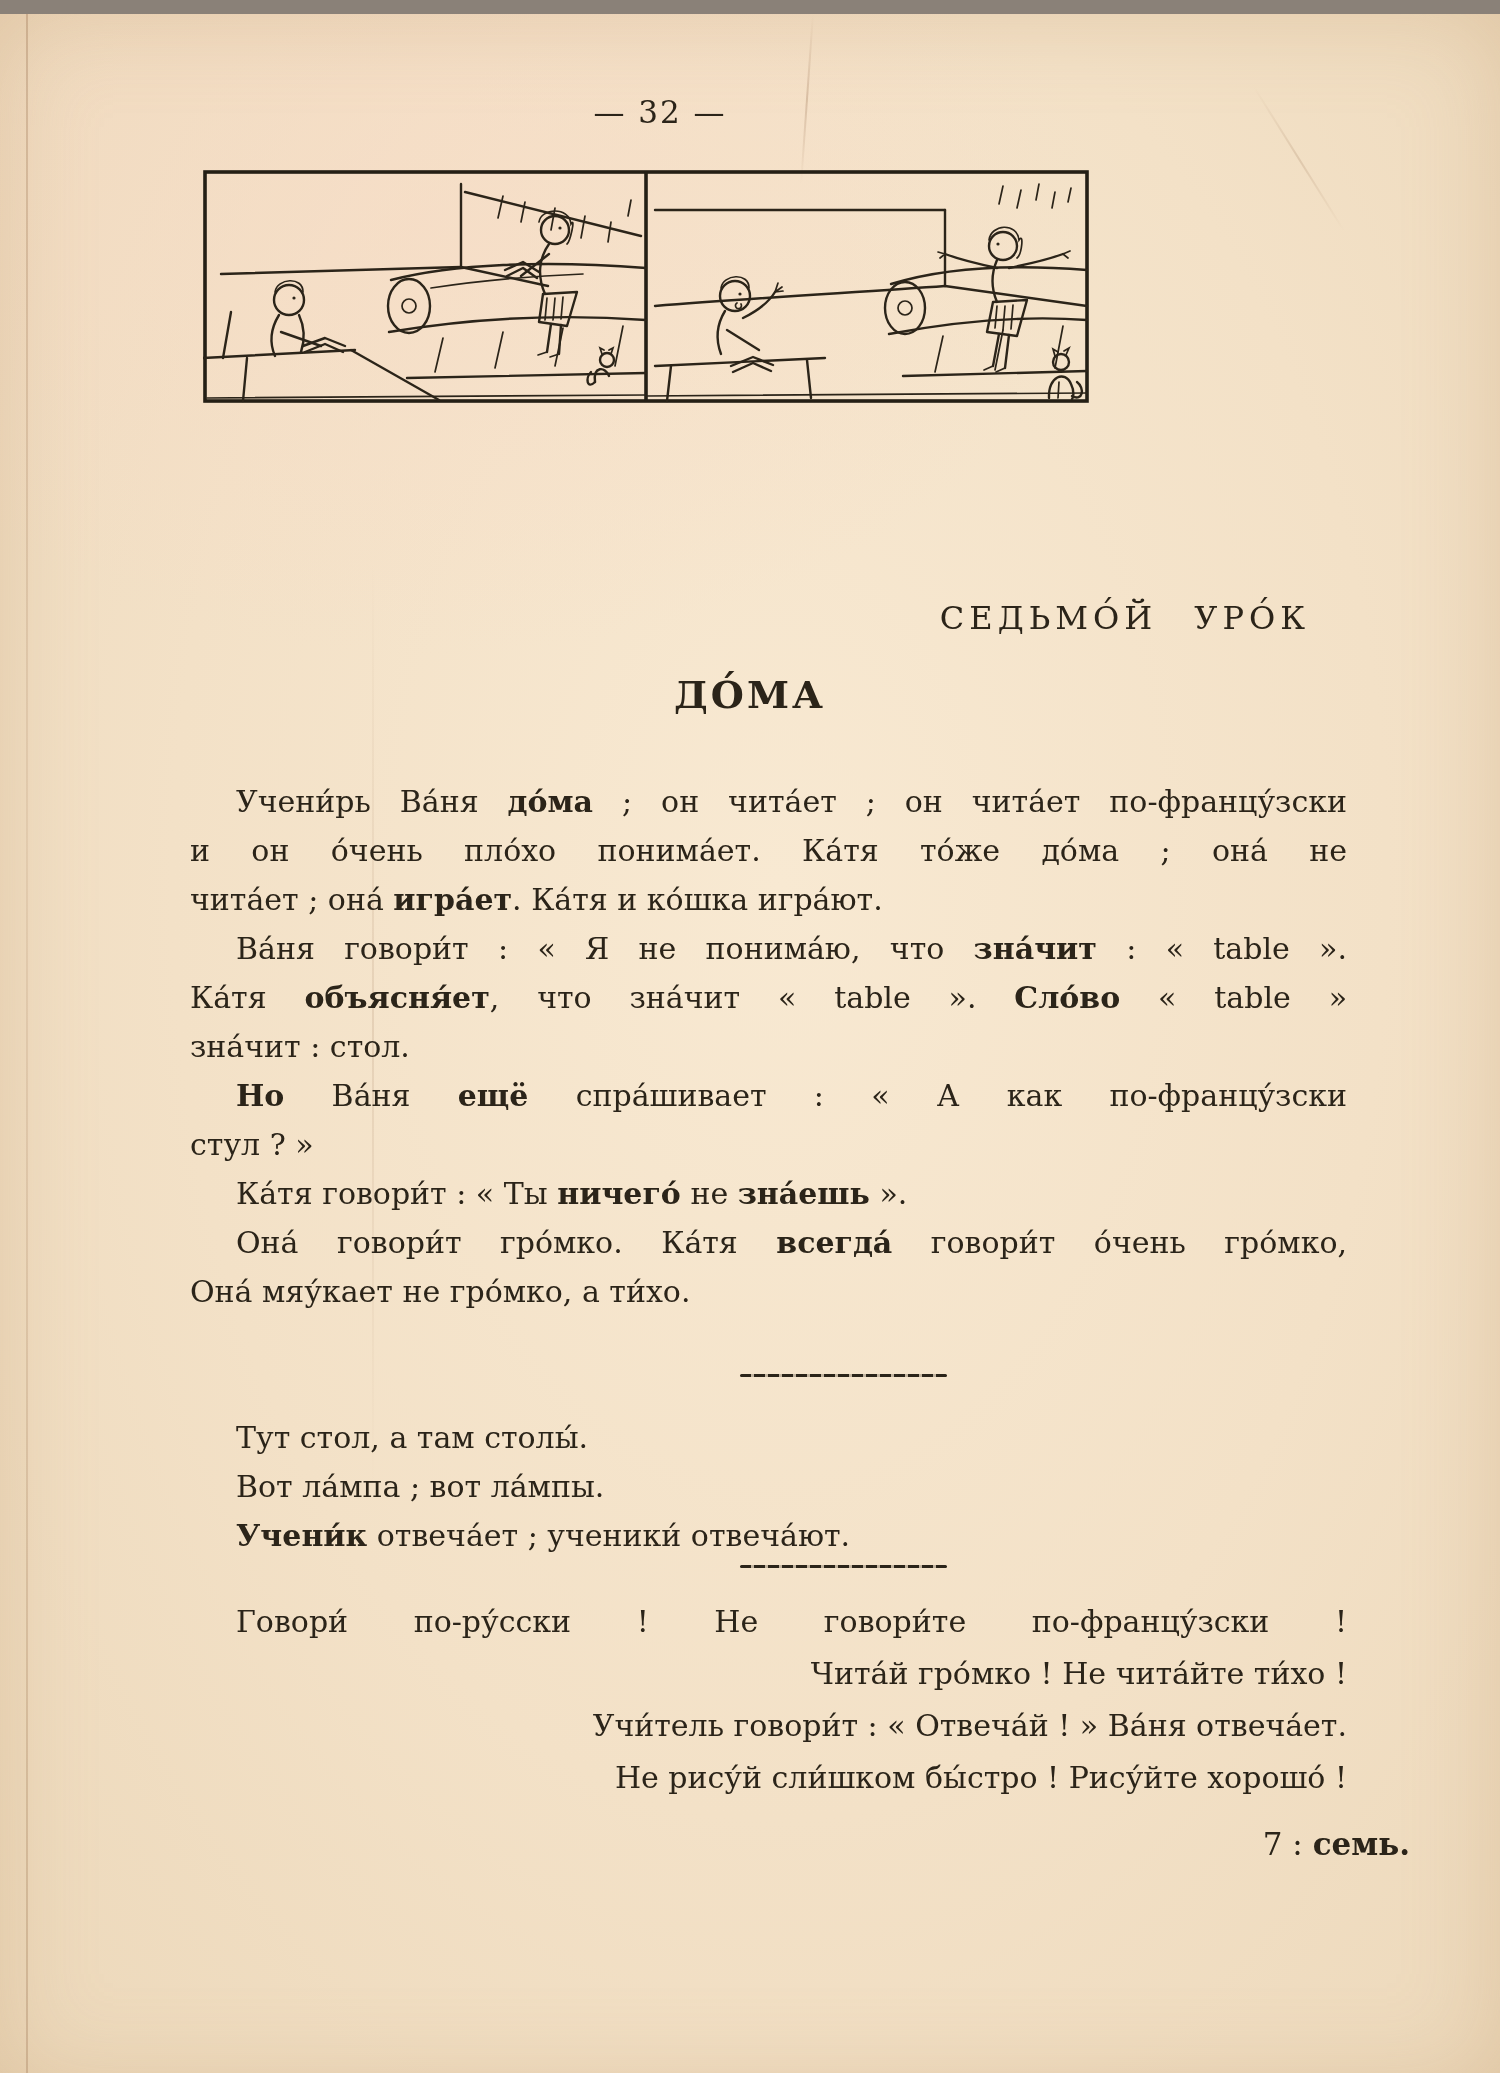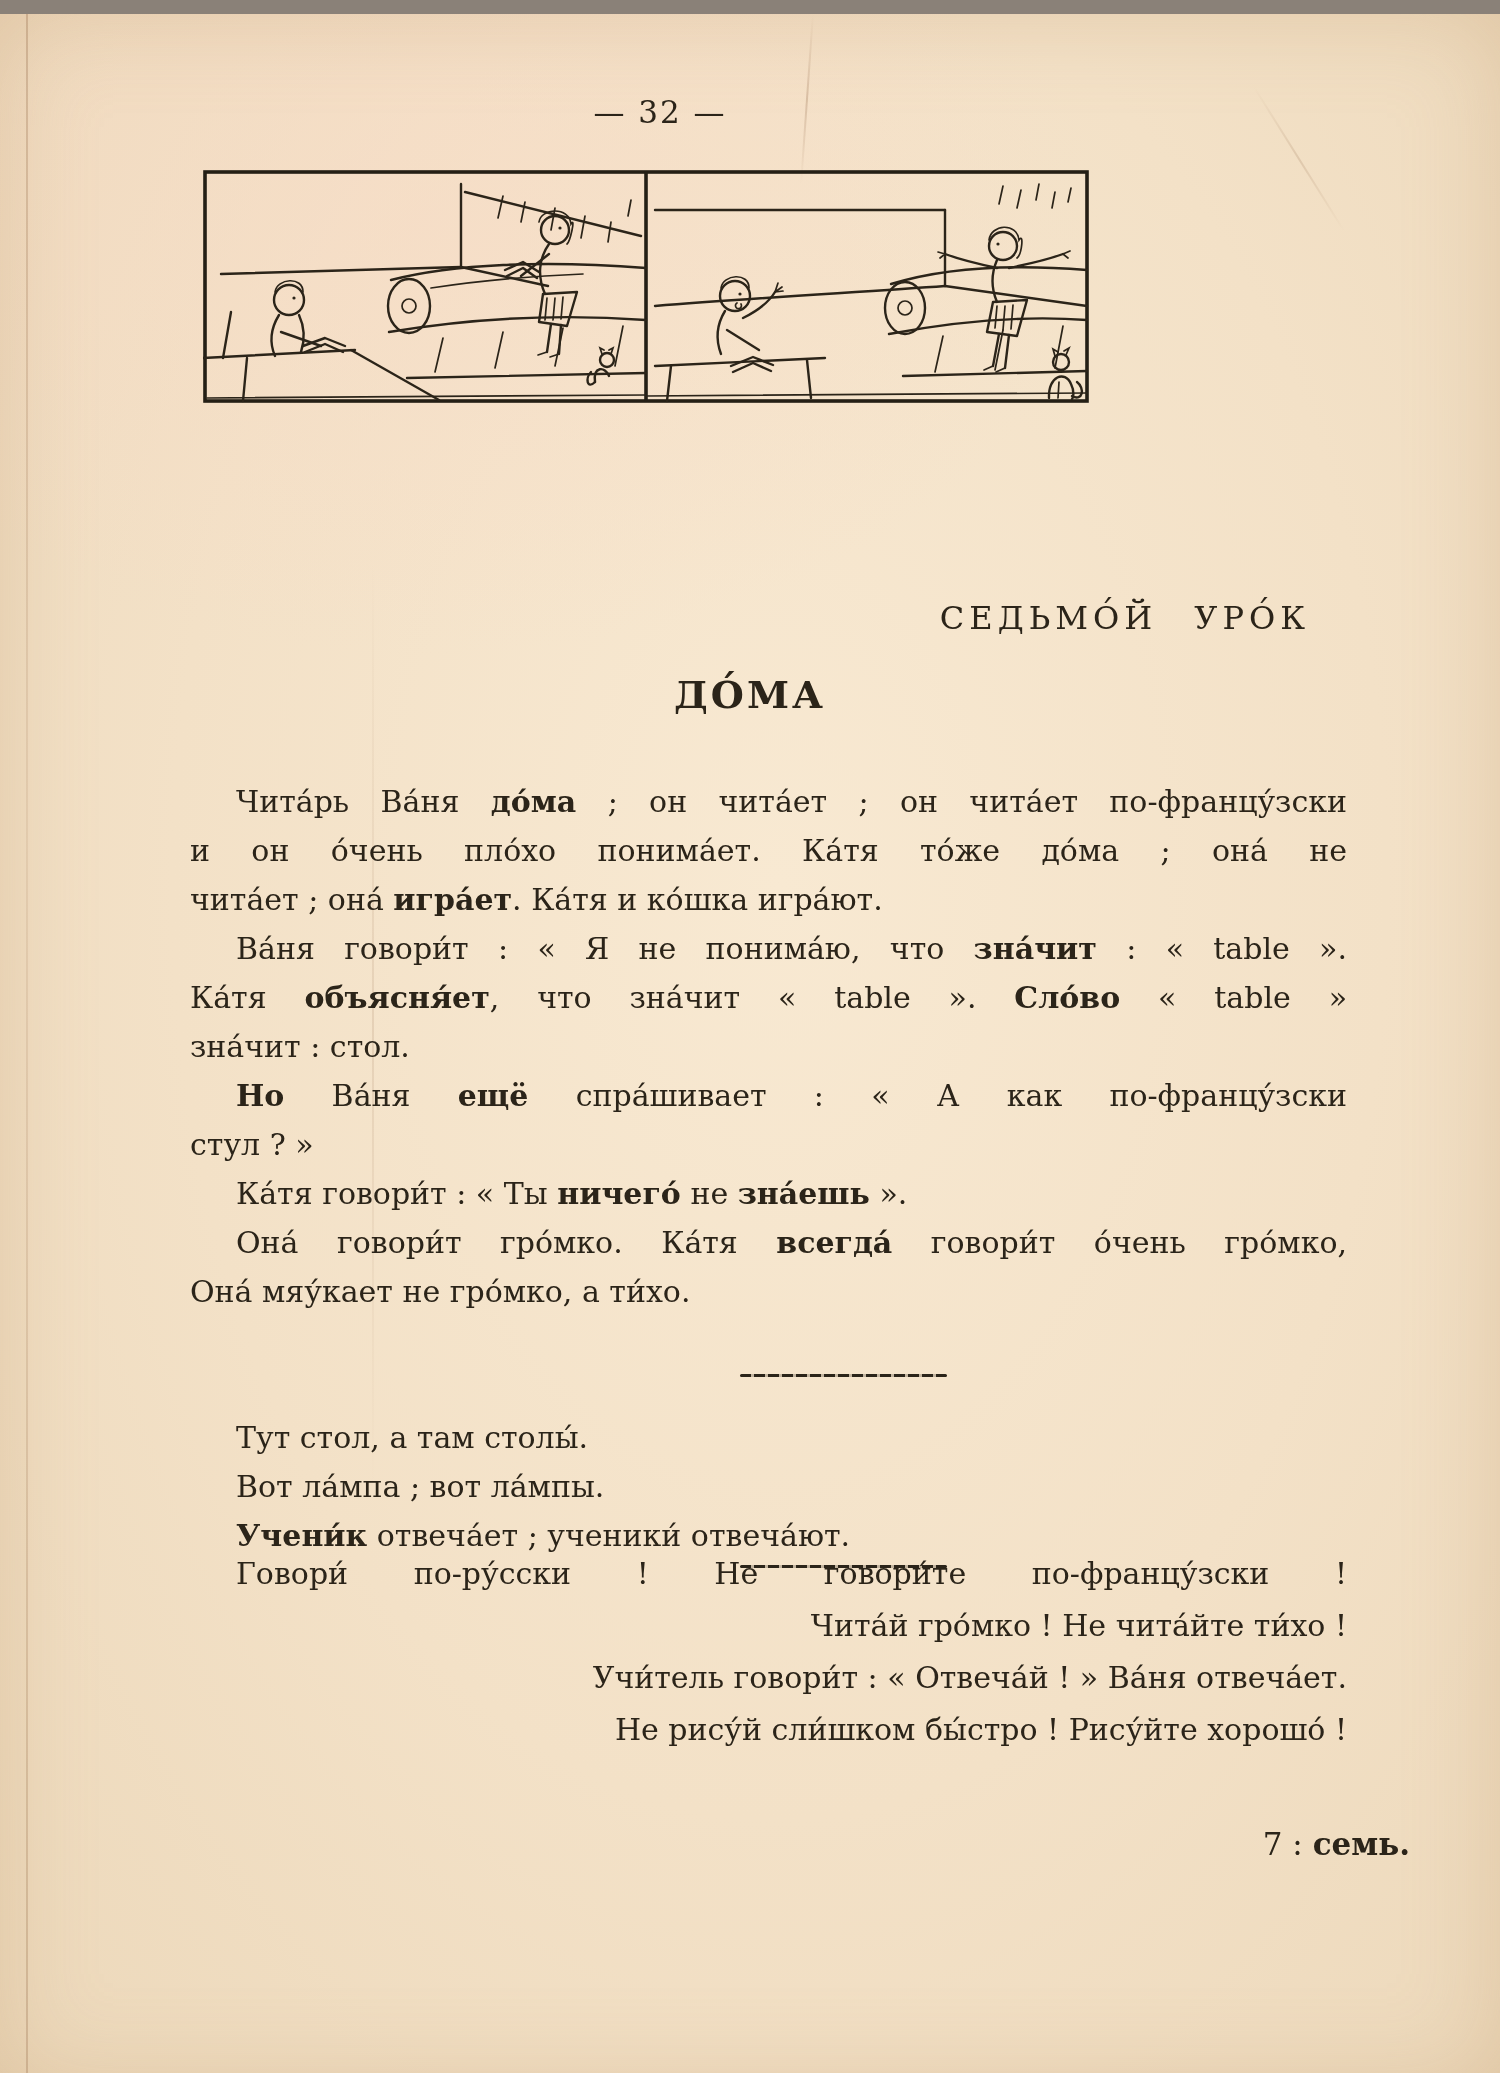--- a/index.html
+++ b/index.html
@@ -26,21 +26,21 @@
   .illustration svg{display:block;width:886px;height:233px;}
 
   .lesson-heading{position:absolute;left:190px;top:585px;width:1120px;text-align:right;
     font-size:32px;letter-spacing:5px;word-spacing:22px;}
   .lesson-title{position:absolute;left:190px;top:658px;width:1120px;text-align:center;
     font-size:38px;font-weight:bold;letter-spacing:3px;}
 
   .text-col{position:absolute;left:190px;width:1157px;font-size:30px;}
   .main-text{top:763px;}
   .list-one{top:1399px;}
-  .list-two{top:1534px;}
+  .list-two{top:1582px;}
   .main-text .line,.list-one .line{line-height:49px;}
   .list-two .line{line-height:52px;text-align:right;}
   .line{text-align:left;}
   .line.fill{text-align:justify;text-align-last:justify;}
   .line.indent{padding-left:46px;}
   .b{font-weight:bold;}
 
   .rule{position:absolute;left:740px;width:207px;height:3px;
     background:repeating-linear-gradient(90deg,#2b2419 0 11px, rgba(43,36,25,.25) 11px 14px);
     border-radius:2px;}
@@ -173,21 +173,21 @@
         </g>
         <path class="ill-thin" d="M443,226 L884,223"></path>
       </g>
     </svg>
   </div>
 
   <div class="lesson-heading">СЕДЬМО́Й УРО́К</div>
   <div class="lesson-title">ДО́МА</div>
 
   <div class="text-col main-text">
-      <div class="line indent fill"><span>Чита́рь Ва́ня </span><span class="b">до́ма</span><span> ; он чита́ет ; он чита́ет по-францу́зски</span></div>
+      <div class="line indent fill"><span>Учени́рь Ва́ня </span><span class="b">до́ма</span><span> ; он чита́ет ; он чита́ет по-францу́зски</span></div>
       <div class="line fill"><span>и он о́чень пло́хо понима́ет. Ка́тя то́же до́ма ; она́ не</span></div>
       <div class="line"><span>чита́ет ; она́ </span><span class="b">игра́ет</span><span>. Ка́тя и ко́шка игра́ют.</span></div>
       <div class="line indent fill"><span>Ва́ня говори́т : « Я не понима́ю, что </span><span class="b">зна́чит</span><span> : « table ».</span></div>
       <div class="line fill"><span>Ка́тя </span><span class="b">объясня́ет</span><span>, что зна́чит « table ». </span><span class="b">Сло́во</span><span> « table »</span></div>
       <div class="line"><span>зна́чит : стол.</span></div>
       <div class="line indent fill"><span class="b">Но</span><span> Ва́ня </span><span class="b">ещё</span><span> спра́шивает : « А как по-францу́зски</span></div>
       <div class="line"><span>стул ? »</span></div>
       <div class="line indent"><span>Ка́тя говори́т : « Ты </span><span class="b">ничего́</span><span> не </span><span class="b">зна́ешь</span><span> ».</span></div>
       <div class="line indent fill"><span>Она́ говори́т гро́мко. Ка́тя </span><span class="b">всегда́</span><span> говори́т о́чень гро́мко,</span></div>
       <div class="line"><span>Она́ мяу́кает не гро́мко, а ти́хо.</span></div>

